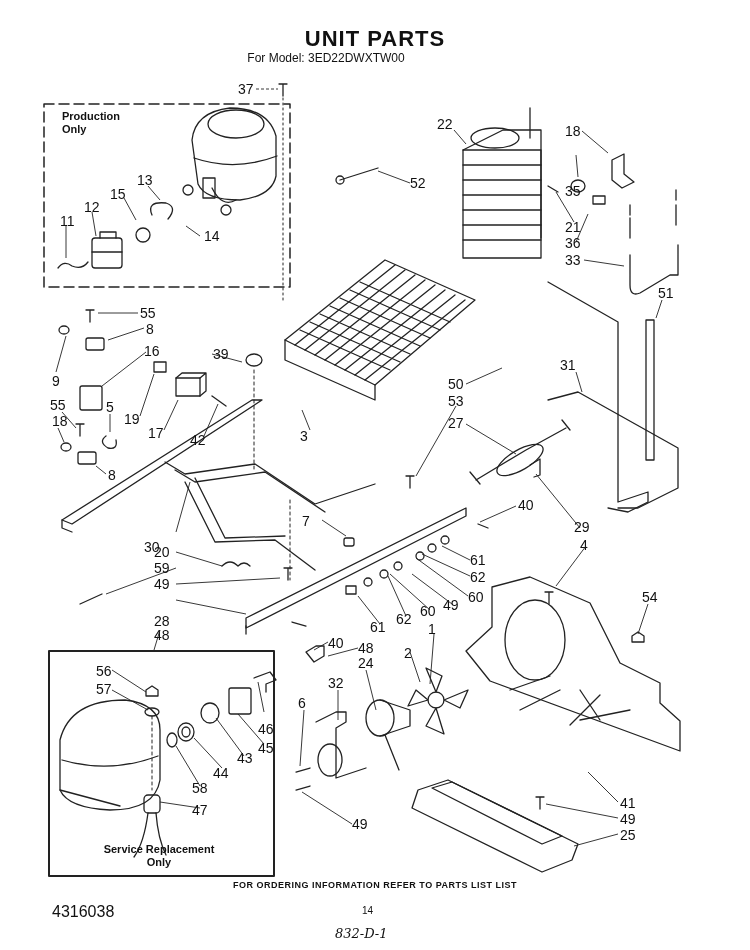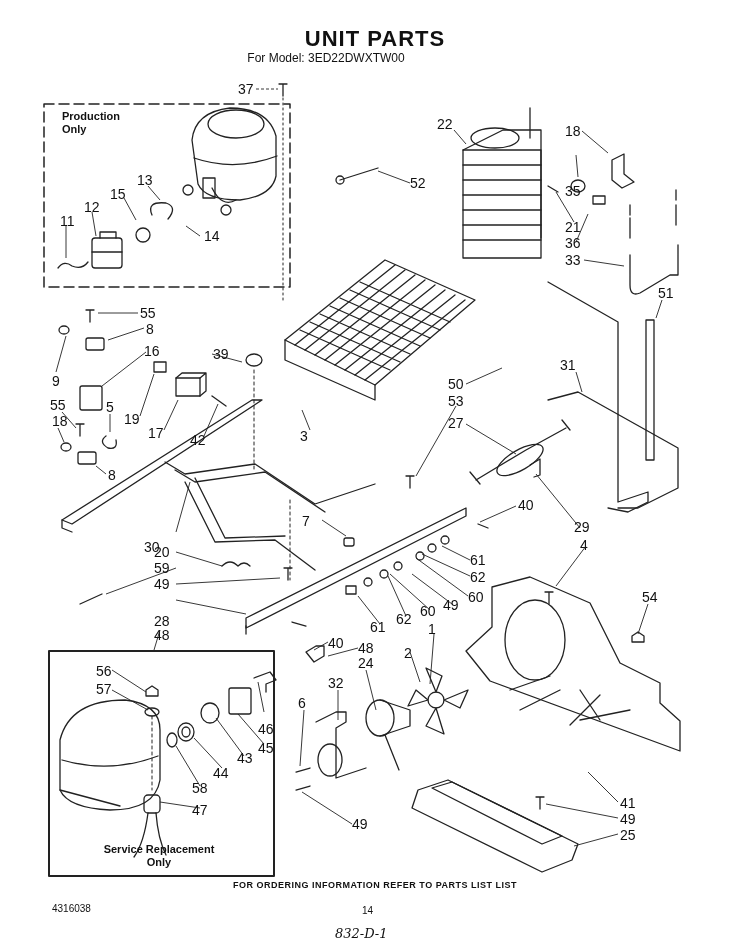--- a/index.html
+++ b/index.html
@@ -6,21 +6,21 @@
   body { width:750px; height:950px; position:relative; overflow:hidden;
          font-family:"Liberation Sans", sans-serif; color:#111; }
   .title { position:absolute; left:0; width:750px; text-align:center; top:26px;
            font-size:22px; font-weight:bold; letter-spacing:1px; }
   .subtitle { position:absolute; left:4px; width:644px; text-align:center; top:51px;
               font-size:12px; }
   svg#art { position:absolute; left:0; top:0; }
   .lbl { position:absolute; font-size:14px; line-height:14px; white-space:nowrap; }
   .box-note { position:absolute; font-size:11px; font-weight:bold; line-height:13px; }
   .footer { position:absolute; font-size:9px; font-weight:bold; letter-spacing:0.5px; }
-  .docnum { position:absolute; font-size:10px; }
+  .docnum { position:absolute; font-size:16px; }
   .pagenum { position:absolute; font-size:10px; }
   .sig { position:absolute; font-size:13px; font-style:italic; font-family:"DejaVu Serif", serif; }
 </style>
 </head>
 <body>
 
 <div class="title">UNIT PARTS</div>
 <div class="subtitle">For Model: 3ED22DWXTW00</div>
 
 <svg id="art" width="750" height="950" viewBox="0 0 750 950" fill="none" stroke="#222" stroke-width="1.3" stroke-linecap="round" stroke-linejoin="round">

